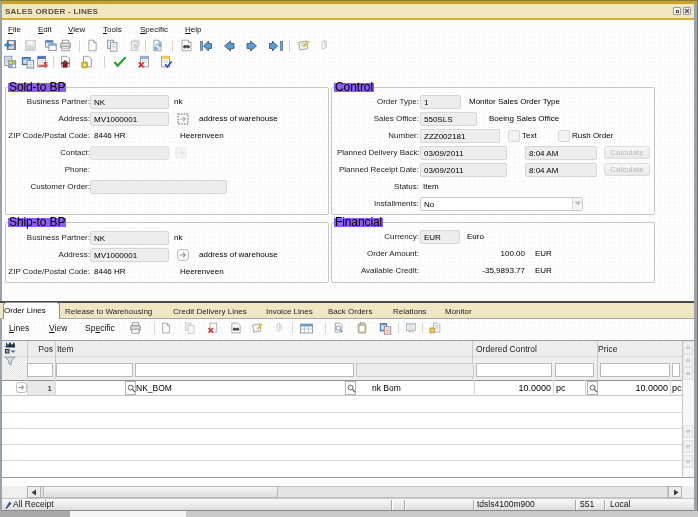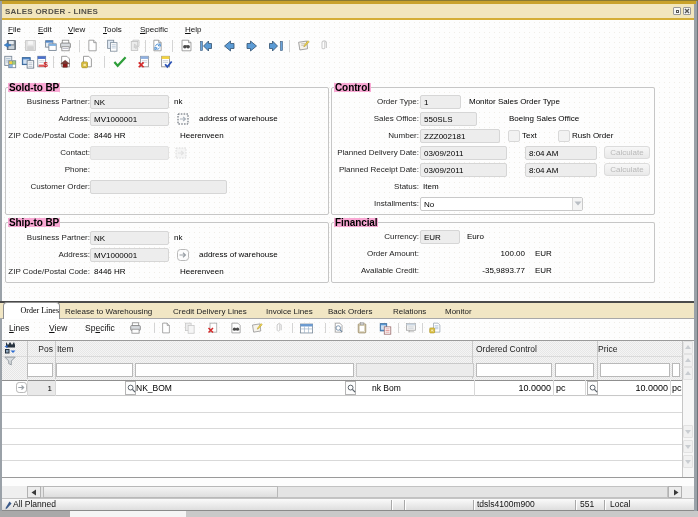--- a/index.html
+++ b/index.html
@@ -1,21 +1,21 @@
 <!DOCTYPE html>
 <html><head><meta charset="utf-8"><style>
 *{margin:0;padding:0;box-sizing:border-box;}
 html,body{width:698px;height:517px;overflow:hidden;}
 body{font-family:"Liberation Sans",sans-serif;font-size:8px;color:#000;background:#fff;position:relative;}
 .abs{position:absolute;}
 .lbl{position:absolute;height:14px;line-height:14px;text-align:right;color:#1c1c1c;white-space:nowrap;}
 .txt{position:absolute;height:14px;line-height:14px;color:#000;white-space:nowrap;}
 .fb{position:absolute;height:14px;line-height:13px;background:#ededed;border:1px solid #d6d6d6;border-radius:2px;padding-left:3px;color:#000;white-space:nowrap;}
 .grp{position:absolute;border:1px solid #c6c6c6;border-radius:2px;}
-.gt{position:absolute;font-weight:bold;background:#f9a8d4;padding:0 1px;height:9px;line-height:9px;font-size:10px;letter-spacing:-0.1px;}
+.gt{position:absolute;font-weight:normal;background:#8b5cf6;padding:0 1px;height:9px;line-height:9px;font-size:12px;letter-spacing:-0.1px;}
 .cb{position:absolute;width:12px;height:12px;background:#f2f2f2;border:1px solid #d8d8d8;border-radius:2px;}
 .sep1{position:absolute;width:1px;height:12px;background:#d4d4d4;}
 .ic{position:absolute;}
 .mi{position:absolute;height:12px;line-height:12px;color:#111;}
 .tabt{position:absolute;height:13px;line-height:13px;color:#222;}
 .vsb,.vsbd{position:absolute;left:683px;width:10px;height:13px;background:#f1f1f1;border:1px solid #e2e2e2;border-radius:1px;}
 .vsb::after{content:"";position:absolute;left:1px;top:3px;border:3px solid transparent;border-bottom:4px solid #c9cdd1;border-top:none;}
 .vsbd::after{content:"";position:absolute;left:1px;top:4px;border:3px solid transparent;border-top:4px solid #c9cdd1;border-bottom:none;}
 .ssep{position:absolute;top:500px;width:1px;height:10px;background:#a8a8a8;box-shadow:1px 0 0 #ffffff;}
 .stxt{position:absolute;top:499px;height:11px;line-height:11px;color:#111;font-size:8.5px;}
@@ -211,28 +211,28 @@
     </svg></div>
 <div class="lbl" style="left:6px;top:163px;width:84px;">Phone:</div>
 <div class="lbl" style="left:6px;top:180px;width:84px;">Customer Order:</div>
 <div class="fb" style="left:90px;top:180px;width:137px;"></div>
 
 <div class="lbl" style="left:337px;top:95px;width:82px;">Order Type:</div>
 <div class="fb" style="left:420px;top:95px;width:41px;">1</div>
 <div class="txt" style="left:469px;top:95px;">Monitor Sales Order Type</div>
 <div class="lbl" style="left:337px;top:112px;width:82px;">Sales Office:</div>
 <div class="fb" style="left:420px;top:112px;width:57px;">550SLS</div>
-<div class="txt" style="left:489px;top:112px;margin-left:20px;">Boeing Sales Office</div>
+<div class="txt" style="left:489px;top:112px;">Boeing Sales Office</div>
 <div class="lbl" style="left:337px;top:129px;width:82px;">Number:</div>
 <div class="fb" style="left:420px;top:129px;width:80px;">ZZZ002181</div>
 <div class="cb" style="left:508px;top:130px;"></div>
 <div class="txt" style="left:522px;top:129px;">Text</div>
 <div class="cb" style="left:558px;top:130px;"></div>
 <div class="txt" style="left:572px;top:129px;">Rush Order</div>
-<div class="lbl" style="left:337px;top:146px;width:82px;">Planned Delivery Date:</div>
+<div class="lbl" style="left:337px;top:146px;width:82px;">Planned Delivery Back:</div>
 <div class="fb" style="left:420px;top:146px;width:87px;">03/09/2011</div>
 <div class="fb" style="left:525px;top:146px;width:72px;">8:04 AM</div>
 <div class="abs" style="left:604px;top:146px;width:46px;height:13px;line-height:11px;text-align:center;color:#b9b9b9;background:linear-gradient(#f7f7f7,#e9e9e9);border:1px solid #dcdcdc;border-radius:3px;">Calculate</div>
 <div class="lbl" style="left:337px;top:163px;width:82px;">Planned Receipt Date:</div>
 <div class="fb" style="left:420px;top:163px;width:87px;">03/09/2011</div>
 <div class="fb" style="left:525px;top:163px;width:72px;">8:04 AM</div>
 <div class="abs" style="left:604px;top:163px;width:46px;height:13px;line-height:11px;text-align:center;color:#b9b9b9;background:linear-gradient(#f7f7f7,#e9e9e9);border:1px solid #dcdcdc;border-radius:3px;">Calculate</div>
 <div class="lbl" style="left:337px;top:180px;width:82px;">Status:</div>
 <div class="txt" style="left:423px;top:180px;">Item</div>
 <div class="lbl" style="left:337px;top:197px;width:82px;">Installments:</div>
@@ -268,21 +268,21 @@
 <div class="txt" style="left:535px;top:264px;">EUR</div>
 
 <div class="abs" style="left:0;top:301px;width:694px;height:2px;background:#4a4a4a;"></div>
 <div class="abs" style="left:0;top:303px;width:694px;height:16px;background:#f1e6c4;border-bottom:1px solid #a8a8a8;"></div>
 <div class="tabt" style="left:65px;top:305px;">Release to Warehousing</div>
 <div class="tabt" style="left:173px;top:305px;">Credit Delivery Lines</div>
 <div class="tabt" style="left:266px;top:305px;">Invoice Lines</div>
 <div class="tabt" style="left:328px;top:305px;">Back Orders</div>
 <div class="tabt" style="left:393px;top:305px;">Relations</div>
 <div class="tabt" style="left:445px;top:305px;">Monitor</div>
-<div class="abs" style="left:3px;top:302px;width:57px;height:17px;background:#fff;border:1px solid #8f8f8f;border-bottom:none;border-radius:4px 4px 0 0;text-align:right;line-height:15px;font-family:Liberation Serif, serif;">Order Lines</div>
+<div class="abs" style="left:3px;top:302px;width:57px;height:17px;background:#fff;border:1px solid #8f8f8f;border-bottom:none;border-radius:4px 4px 0 0;text-align:left;line-height:15px;">Order Lines</div>
 
 <div class="mi" style="left:9px;top:322px;font-size:8.5px;"><u>L</u>ines</div>
 <div class="mi" style="left:49px;top:322px;font-size:8.5px;"><u>V</u>iew</div>
 <div class="mi" style="left:85px;top:322px;font-size:8.5px;">Sp<u>e</u>cific</div>
 <div class="ic" style="left:129px;top:322px;"><svg width="13" height="12" viewBox="0 0 16 15">
       <rect x="4" y="1" width="8" height="4" fill="#fff" stroke="#8a8a8a"></rect>
       <rect x="2" y="4.5" width="12" height="6" rx="1" fill="#d7dbdf" stroke="#7a7a7a"></rect>
       <rect x="3.5" y="9" width="9" height="5" fill="#fcfcfc" stroke="#8a8a8a"></rect>
     </svg></div>
 <div class="sep1" style="left:154px;top:323px;height:10px;"></div>
@@ -442,21 +442,21 @@
 <div class="abs" style="left:43px;top:486px;width:235px;height:12px;background:linear-gradient(#f4f4f4,#dedede);border:1px solid #b8b8b8;"></div>
 <div class="abs" style="left:668px;top:486px;width:14px;height:12px;background:#ececec;border:1px solid #b2b2b2;"></div>
 <svg class="abs" style="left:673px;top:489px;" width="6" height="7" viewBox="0 0 6 7">
     <path d="M1 0.5 V6.5 L5.5 3.5 Z" fill="#3a3a3a"></path>
   </svg>
 
 <div class="abs" style="left:2px;top:498px;width:692px;height:13px;background:linear-gradient(#fafafa,#dedede);border-top:1px solid #c4c4c4;border-bottom:1px solid #8a8a8a;"></div>
 <svg class="abs" style="left:5px;top:501px;" width="7" height="9" viewBox="0 0 7 9">
     <path d="M4.5 0.5 L6.5 2.5 L2.5 7 L0.5 8.5 L1 6.2 Z" fill="#3a5a8a"></path>
   </svg>
-<div class="stxt" style="left:13px;">All Planned</div>
+<div class="stxt" style="left:13px;">All Receipt</div>
 <div class="ssep" style="left:391px;"></div>
 <div class="ssep" style="left:404px;"></div>
 <div class="ssep" style="left:473px;"></div>
 <div class="stxt" style="left:477px;">tdsls4100m900</div>
 <div class="ssep" style="left:575px;"></div>
 <div class="stxt" style="left:580px;">551</div>
 <div class="ssep" style="left:604px;"></div>
 <div class="stxt" style="left:610px;">Local</div>
 
 <div class="abs" style="left:0;top:511px;width:70px;height:6px;background:#a9a9a9;"></div>

